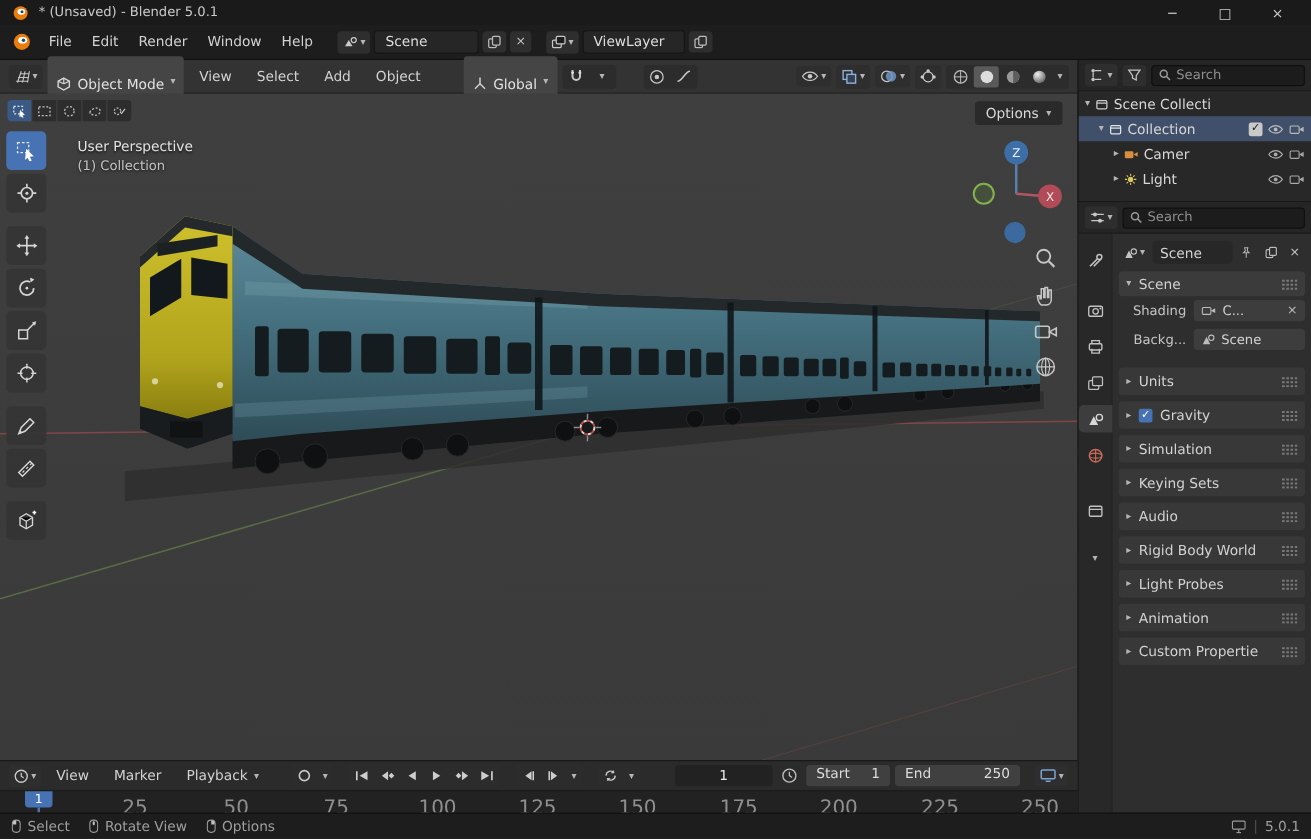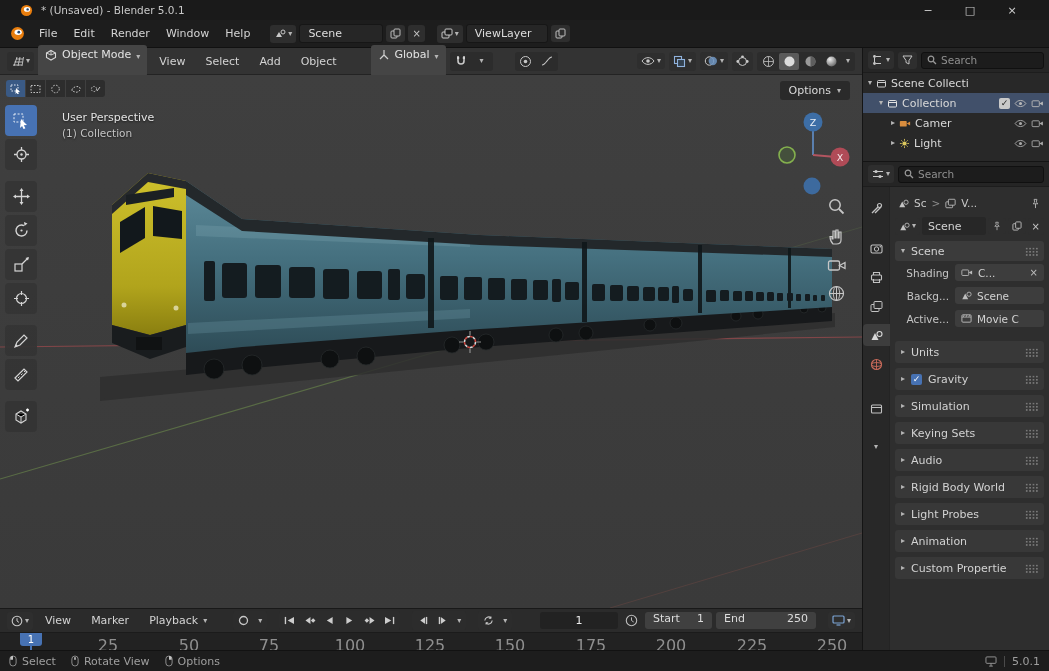--- a/index.html
+++ b/index.html
@@ -4,38 +4,38 @@
 <style>
 *{margin:0;padding:0;box-sizing:border-box}
 body{width:1049px;height:671px;position:relative;overflow:hidden;background:#262626;
      font-family:"DejaVu Sans","Liberation Sans",sans-serif;font-size:11px;color:#d2d2d2}
 svg{display:block;flex:none}
 .chev{font-size:8px;color:#b5b5b5;line-height:1;flex:none}
 .sp{flex:1}
 
 
 #titlebar{position:absolute;left:0;top:0;width:1049px;height:20px;background:#1a1a1a;
-  display:flex;align-items:center;gap:8px;padding:0 20px;font-size:10.5px;color:#c9c9c9}
+  display:flex;align-items:center;gap:8px;padding:0 10px;font-size:10.5px;color:#c9c9c9}
 .winbtn{width:34px;text-align:center;font-size:11px;color:#cfcfcf}
 
 
 #menubar{position:absolute;left:0;top:20px;width:1049px;height:28px;background:#1d1d1d;
   display:flex;align-items:center;padding:0 4px;border-bottom:1px solid #111}
 .mitem{padding:4px 8px;color:#d3d3d3;white-space:nowrap}
 .wstabs{display:flex;height:28px;margin-left:6px}
 .wstab{display:flex;align-items:center;padding:0 11px;color:#979797;border-right:1px solid #171717;white-space:nowrap}
 .wstab.active{background:#3a3a3a;color:#eeeeee}
 .idgrp{display:flex;align-items:center;gap:3px;margin-left:12px}
 .idfield{background:#262626;border:1px solid #161616;border-radius:3px;padding:2px 8px;display:flex;align-items:center;gap:5px;color:#ddd;white-space:nowrap}
 .sqbtn{background:#2e2e2e;border-radius:3px;padding:3px 4px;display:flex;align-items:center;gap:2px}
 
 
 #toolheader{position:absolute;left:0;top:48px;width:862px;height:27px;background:#333;
   border-bottom:1px solid #232323;display:flex;align-items:center;gap:4px;padding:0 7px}
-.hbtn{background:#454545;border-radius:3px;height:19px;display:flex;align-items:flex-end;gap:5px;padding:16px 7px;color:#e2e2e2;white-space:nowrap}
+.hbtn{background:#454545;border-radius:3px;height:19px;display:flex;align-items:flex-start;gap:5px;padding:16px 7px;color:#e2e2e2;white-space:nowrap}
 .hmenu{padding:3px 8px;color:#d3d3d3}
 .seg{display:flex;background:#2c2c2c;border-radius:3px;padding:1px;gap:1px}
 .segbtn{width:20px;height:17px;display:flex;align-items:center;justify-content:center;border-radius:2px}
 .segbtn.active{background:#5a5a5a}
 
 
 #viewport{position:absolute;left:0;top:75px;width:862px;height:533px;background:#3d3d3d;overflow:hidden}
 #scene{position:absolute;left:0;top:0}
 #ovl{position:absolute;left:62px;top:36px;z-index:3;text-shadow:0 1px 2px rgba(0,0,0,.65)}
 #ovl .l1{font-size:11px;color:#e4e4e4}
@@ -698,38 +698,20 @@
       <span class="ptab">
           <svg width="13" height="13" viewBox="0 0 13 13">
             <rect x="1.5" y="3" width="10" height="8" rx="1" fill="none" stroke="#c2c2c2" stroke-width="1.1"></rect>
             <path d="M1.5 5.5h10" stroke="#c2c2c2"></path>
           </svg>
         </span>
       <span style="height:10px"></span>
       <span class="chev">▾</span>
     </div>
     <div class="pcontent">
-      <div class="crumbs">
-        <svg width="11" height="11" viewBox="0 0 13 13">
-            <path d="M1.5 11 5 4l3.5 7z" fill="#c2c2c2"></path>
-            <circle cx="9.5" cy="5" r="2.5" fill="none" stroke="#c2c2c2"></circle>
-          </svg>
-        <span>Sc</span>
-        <span style="color:#8d8d8d">&gt;</span>
-        <svg width="11" height="11" viewBox="0 0 13 13">
-            <rect x="1" y="4.5" width="8" height="7" rx="1" fill="none" stroke="#c2c2c2"></rect>
-            <rect x="4" y="1.5" width="8" height="7" rx="1" fill="#2e2e2e" stroke="#c2c2c2"></rect>
-          </svg>
-        <span>V...</span>
-        <span class="sp"></span>
-        <svg width="11" height="11" viewBox="0 0 12 12">
-            <path d="M4.5 1.5h3l-.6 3 1.8 1.8h-5.4L5.1 4.5z" fill="none" stroke="#b5b5b5"></path>
-            <path d="M6 6.5V11" stroke="#b5b5b5"></path>
-          </svg>
-      </div>
       <div class="dbrow">
         <span class="sqbtn">
           <svg width="11" height="11" viewBox="0 0 13 13">
               <path d="M1.5 11 5 4l3.5 7z" fill="#c2c2c2"></path>
               <circle cx="9.5" cy="5" r="2.5" fill="none" stroke="#c2c2c2"></circle>
             </svg>
           <span class="chev">▾</span>
         </span>
         <span class="dbfield">
             <span>Scene</span>
@@ -772,30 +754,20 @@
       <div class="prow">
         <span class="plabel">Backg...</span>
         <span class="pfield">
           <svg width="11" height="11" viewBox="0 0 13 13">
               <path d="M1.5 11 5 4l3.5 7z" fill="#bdbdbd"></path>
               <circle cx="9.5" cy="5" r="2.5" fill="none" stroke="#bdbdbd"></circle>
             </svg>
           <span>Scene</span>
         </span>
       </div>
-      <div class="prow">
-        <span class="plabel">Active...</span>
-        <span class="pfield">
-          <svg width="11" height="11" viewBox="0 0 12 12">
-              <rect x="1" y="2" width="10" height="8" rx="1" fill="none" stroke="#bdbdbd"></rect>
-              <path d="M1 4.5h10M3.5 2l-1 2.5M6.5 2l-1 2.5M9.5 2l-1 2.5" stroke="#bdbdbd" stroke-width=".8"></path>
-            </svg>
-          <span>Movie C</span>
-        </span>
-      </div>
 
       <div style="height:6px"></div>
 
       <div class="ppanel">
         <span class="chev">▸</span>
         <span>Units</span>
         <span class="grip"></span>
       </div>
       <div class="ppanel">
         <span class="chev">▸</span>

